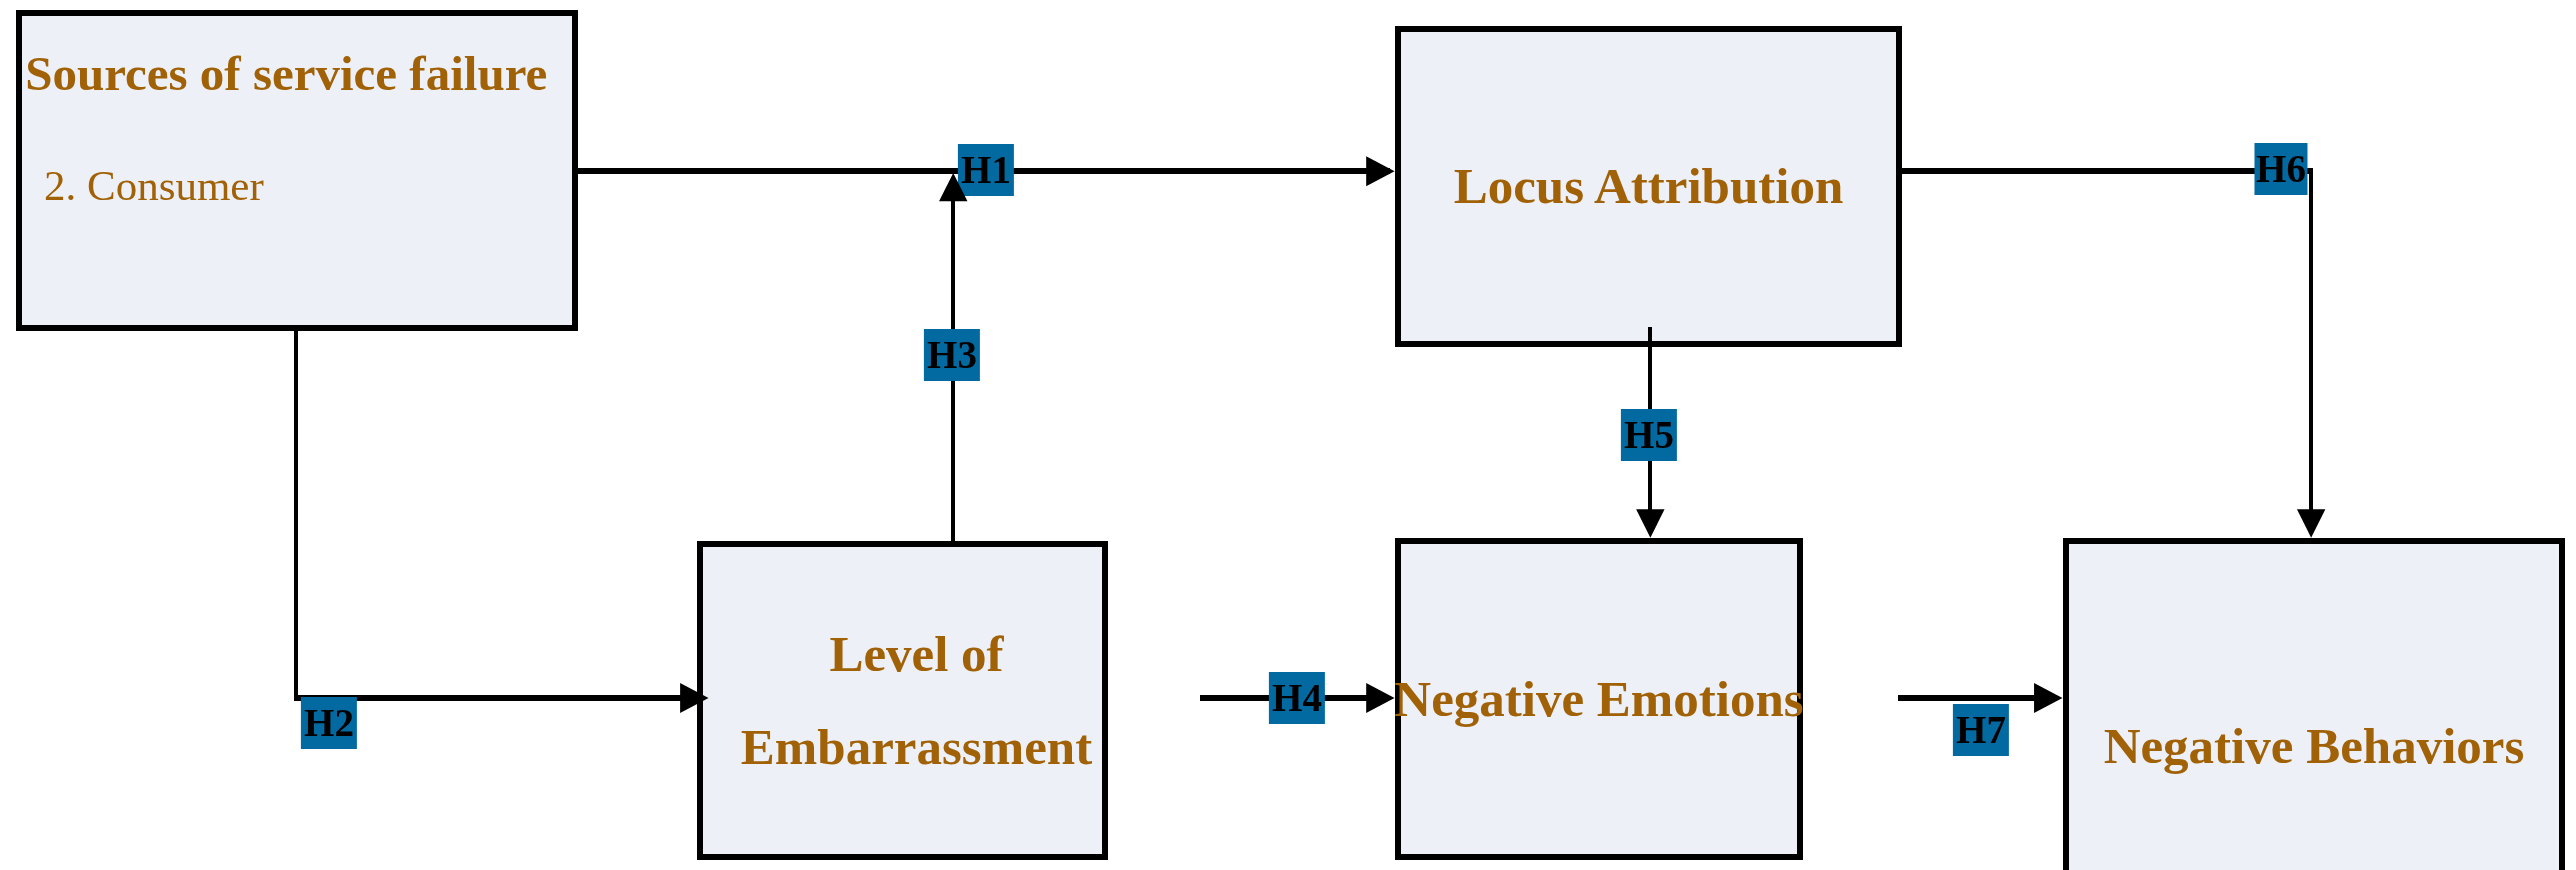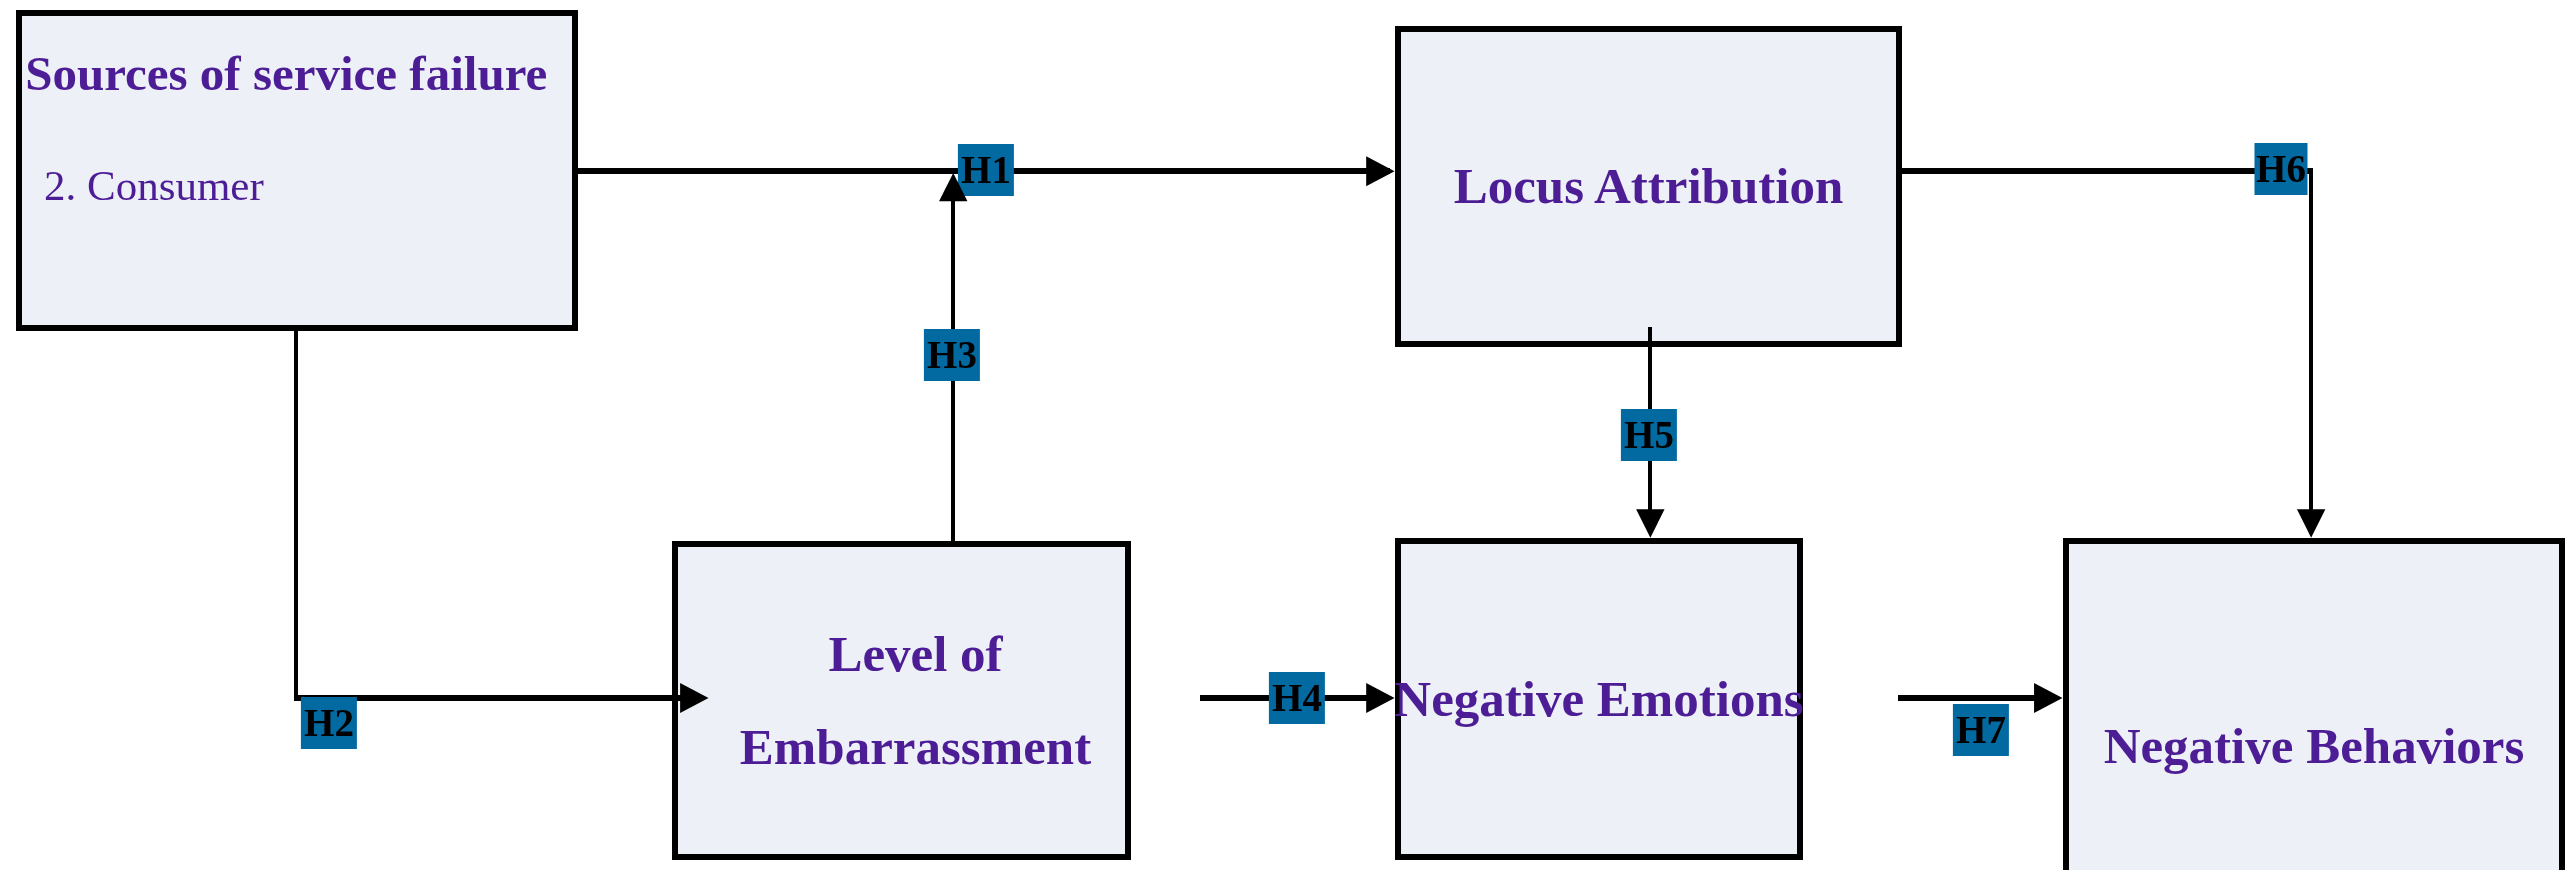--- a/index.html
+++ b/index.html
@@ -15,35 +15,35 @@
   .lines-layer{z-index:2;}
   .labels-layer{z-index:3;}
   .heads-layer{z-index:4;}
 
   .cbox{
     position:absolute;
     box-sizing:border-box;
     border:6.3px solid #000000;
     background:#edf0f6;
     z-index:1;
-    color:#4c1d95;
+    color:#a16207;
   }
   .cbox.centered{
     display:flex;align-items:center;justify-content:center;
     text-align:center;
   }
   .cbox-label{
     font-weight:bold;
     font-size:51px;
     line-height:93px;
     white-space:nowrap;
   }
   .box-sources{left:16px;top:9.5px;width:562px;height:321px;}
   .box-locus{left:1395px;top:26px;width:507px;height:321px;}
-  .box-level{left:672px;top:541px;width:459px;height:319px;padding-left:28px;}
+  .box-level{left:697px;top:541px;width:411px;height:319px;padding-left:28px;}
   .box-emotions{left:1395px;top:538px;width:408px;height:322px;}
   .box-behaviors{left:2063px;top:538px;width:502px;height:416px;}
 
   .sources-title{
     margin:30px 0 0 3.2px;
     font-weight:bold;
     font-size:49px;
     line-height:56px;
     white-space:nowrap;
   }

